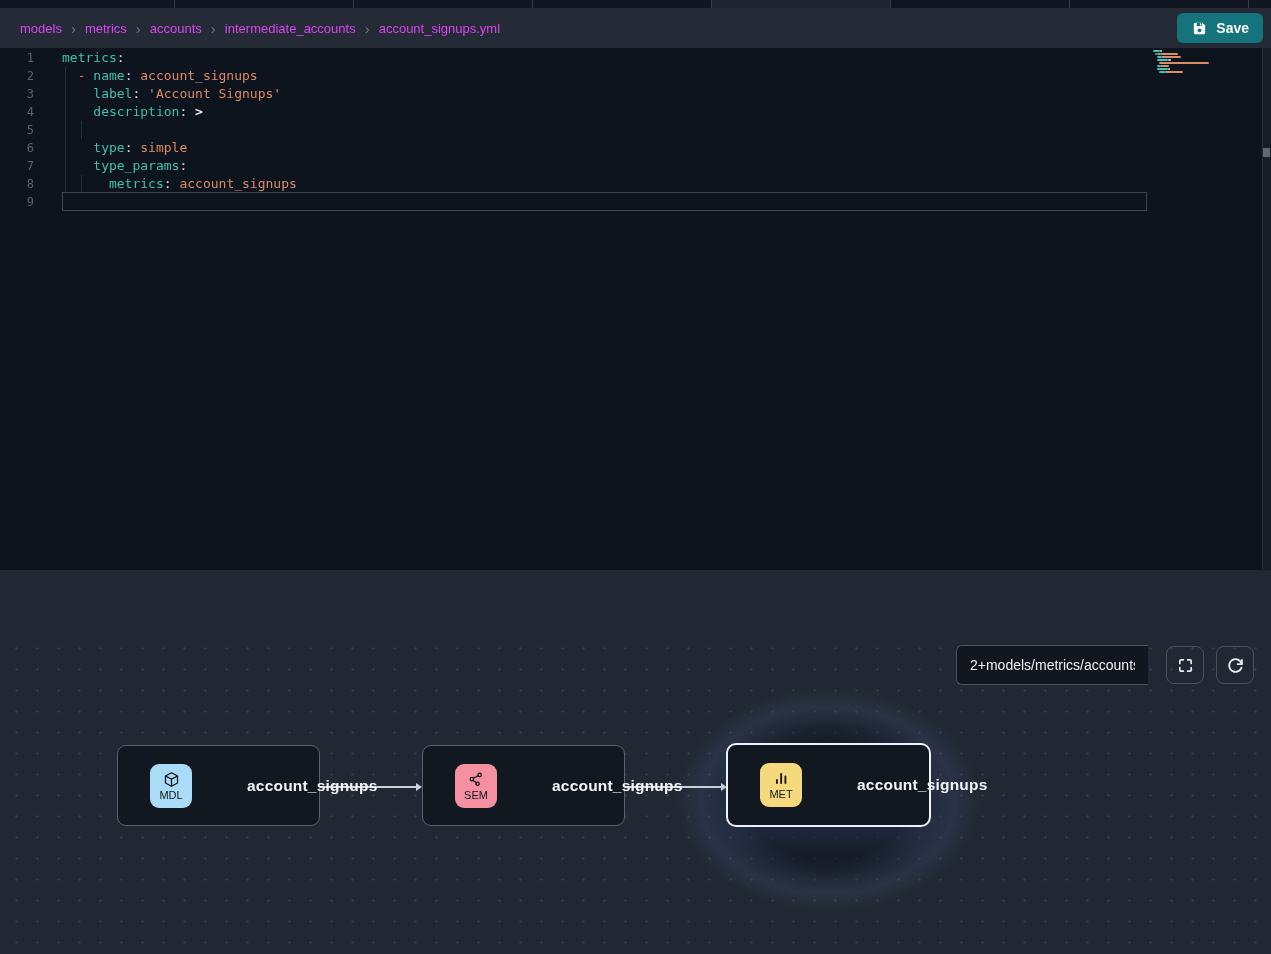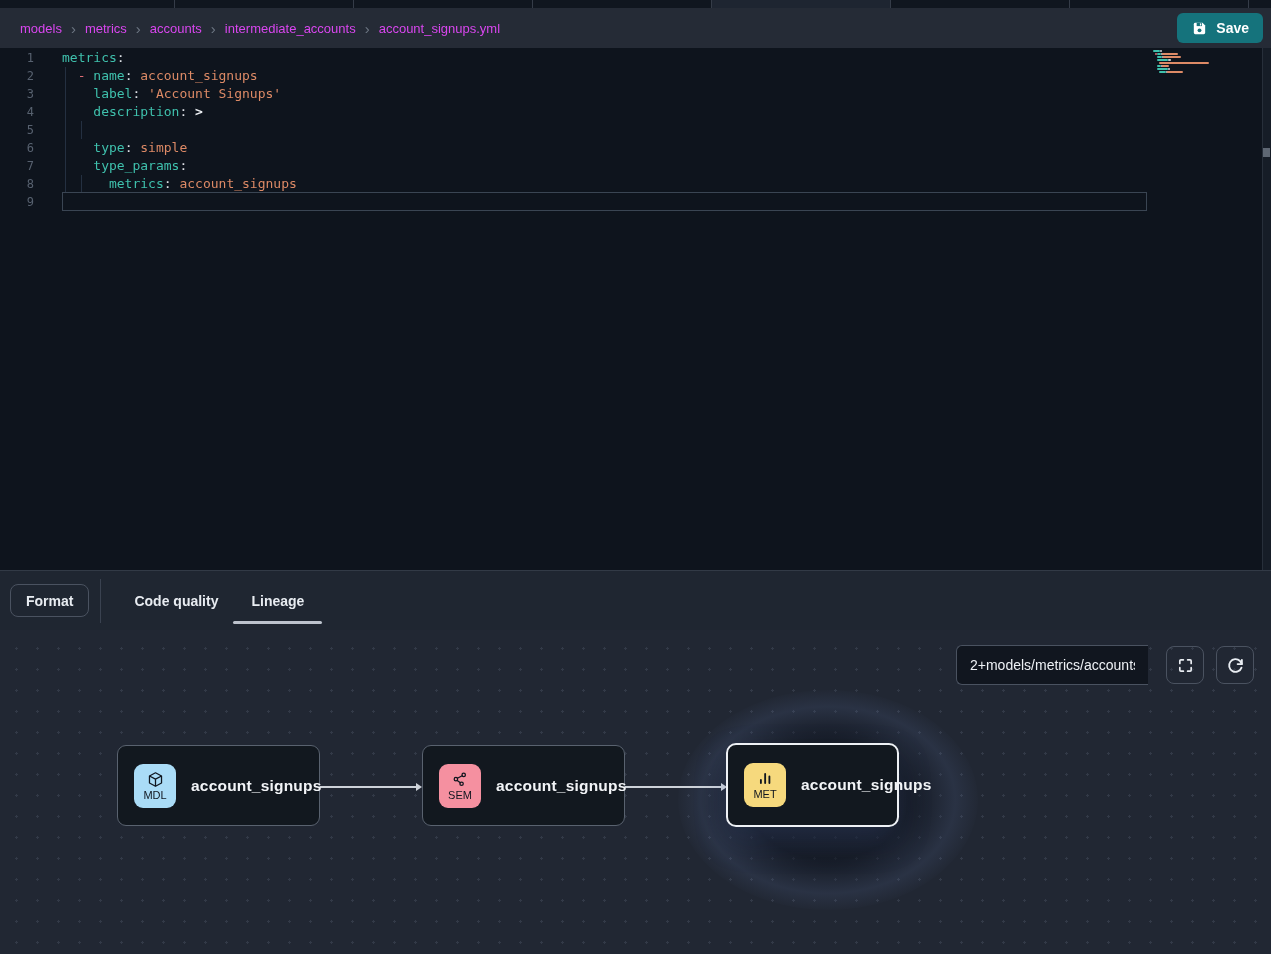--- a/index.html
+++ b/index.html
@@ -83,24 +83,24 @@
 
   .edge { position:absolute; height:2px; background:#cdd2d9; top:156px; }
   .e1 { left:320px; width:97px; }
   .e2 { left:625px; width:97px; }
   .edge .arrow { position:absolute; right:-5px; top:-3px; width:0; height:0;
                  border-left:6px solid #cdd2d9; border-top:4px solid transparent; border-bottom:4px solid transparent; }
   .node-glow { position:absolute; left:678px; top:60px; width:300px; height:220px; border-radius:50%;
                background:radial-gradient(ellipse at center, rgba(10,14,22,0.55) 38%, rgba(120,150,220,0.10) 60%, transparent 72%); }
   .node { position:absolute; top:115px; width:203px; height:81px; background:#12181f;
           border:1px solid #59626f; border-radius:9px; display:flex; align-items:center;
-          padding-left:16px; cursor:pointer; }
+          padding-left:32px; cursor:pointer;gap:40px; }
   .n1 { left:117px; }
   .n2 { left:422px; }
-  .n3 { left:726px; top:113px; height:84px; width:173px; border:2px solid #eef1f5; border-radius:10px;
+  .n3 { left:726px; top:113px; height:84px; width:205px; border:2px solid #eef1f5; border-radius:10px;
         box-shadow:0 14px 34px rgba(90,120,200,0.20); }
   .badge { width:42px; height:44px; border-radius:9px; display:flex; flex-direction:column;
            align-items:center; justify-content:center; color:#10161f; flex:none; }
   .badge-label { font-size:11px; line-height:12px; font-weight:500; margin-top:1px; color:#10161f; }
   .node-title { margin-left:15px; color:#f2f4f7; font-size:15.5px; font-weight:700; letter-spacing:0.2px; }
 </style>
 </head>
 <body>
 
 <div class="app">
@@ -193,30 +193,20 @@
           <i class="mm-seg tok-punct" style="left: 13px; width: 2px;"></i>
           <i class="mm-seg tok-str" style="left: 14px; width: 16px;"></i>
         </div>
         <div class="mm-row"></div>
       </div>
     <div class="vscroll">
       <div class="vthumb"></div>
     </div>
   </div>
 
-  <div class="panel">
-    <button class="format-btn">Format</button>
-    <div class="pdivider"></div>
-    <div class="tab">
-      <span>Code quality</span>
-    </div>
-    <div class="tab active">
-      <span>Lineage</span>
-    </div>
-  </div>
 
   <div class="canvas">
 
     <div class="graph-controls">
       <input class="sel-input" type="text" value="2+models/metrics/accounts/" style="">
       <button class="icon-btn">
         <svg width="17" height="17" viewBox="0 0 24 24" fill="none" stroke="#e9edf2" stroke-width="2.4" stroke-linecap="round" stroke-linejoin="round">
           <path d="M4 9V5.5A1.5 1.5 0 0 1 5.5 4H9"></path>
           <path d="M15 4h3.5A1.5 1.5 0 0 1 20 5.5V9"></path>
           <path d="M20 15v3.5a1.5 1.5 0 0 1-1.5 1.5H15"></path>

